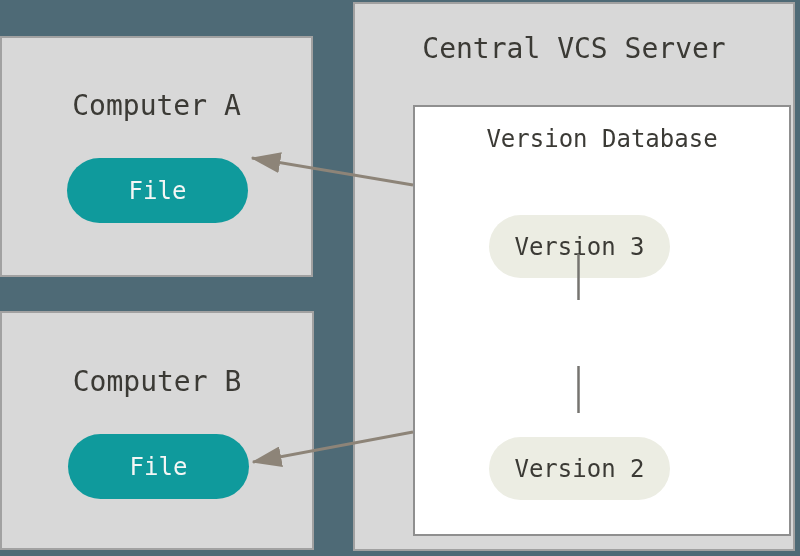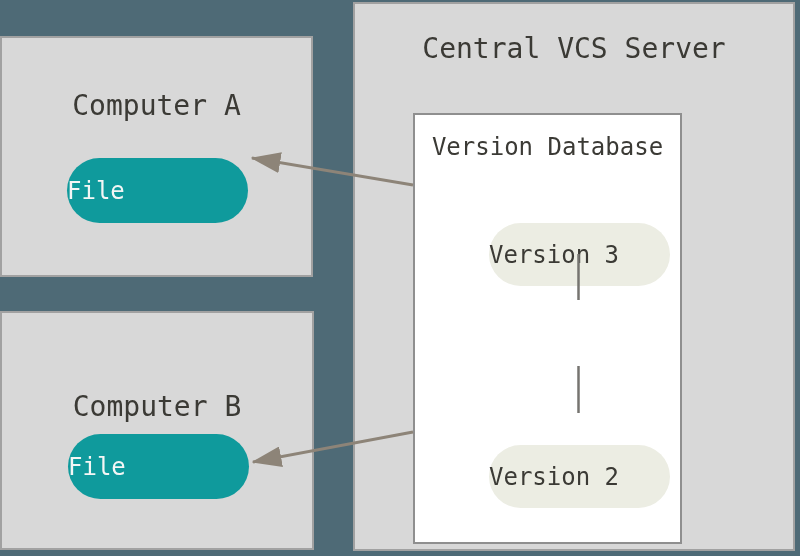--- a/index.html
+++ b/index.html
@@ -30,21 +30,21 @@
     line-height: 34px;
     color: var(--text-dark, #3b3a35);
     white-space: nowrap;
   }
   .pill {
     position: absolute;
     box-sizing: border-box;
     border-radius: 33px;
     display: flex;
     align-items: center;
-    justify-content: flex-start;
+    justify-content: center;
     white-space: nowrap;
   }
   .file-pill {
     background: var(--file-pill-fill, #0f9a9c);
     color: var(--file-pill-text, #f4f6f5);
     font-size: 24px;
   }
   .version-pill {
     background: var(--version-pill-fill, #ecede3);
     color: var(--text-dark, #3b3a35);
@@ -95,30 +95,30 @@
 <div id="stage" style="--background: #4e6a76; --panel-fill: #d8d8d8; --panel-border: #a1a1a1; --db-fill: #ffffff; --db-border: #8f8f8f; --file-pill-fill: #0f9a9c; --file-pill-text: #f4f6f5; --version-pill-fill: #ecede3; --text-dark: #3b3a35; --arrow: #8d8478; --connector: #767470;">
 
   <div class="panel" style="left:0; top:2; width:313px; height:241px;margin-top:36px;">
     <div class="panel-title" style="top:51px;">Computer A</div>
     <div class="pill file-pill" style="left:65px; top:120px; width:181px; height:65px;">
       <span>File</span>
     </div>
   </div>
 
   <div class="panel" style="left:0; top:311px; width:314px; height:239px;">
-    <div class="panel-title" style="top:52px;margin-top:25px;">Computer B</div>
+    <div class="panel-title" style="top:52px;">Computer B</div>
     <div class="pill file-pill" style="left:66px; top:121px; width:181px; height:65px;">
       <span>File</span>
     </div>
   </div>
 
   <div class="panel" style="left:353px; top:2px; width:442px; height:549px;">
     <div class="panel-title" style="top:28px;">Central VCS Server</div>
 
-    <div class="db-panel" style="left:58px; top:109px; width:269px; height:431px;">
+    <div class="db-panel" style="left:58px; top:101px; width:378px; height:431px;">
       <div class="db-title" style="top:17px;">Version Database</div>
 
       <div class="pill version-pill" style="left:74px; top:92px; width:181px; height:63px;">
         <span>Version 3</span>
       </div>
       <div class="pill version-pill" style="left:74px; top:314px; width:181px; height:63px;">
         <span>Version 2</span>
       </div>
     </div>
   </div>

